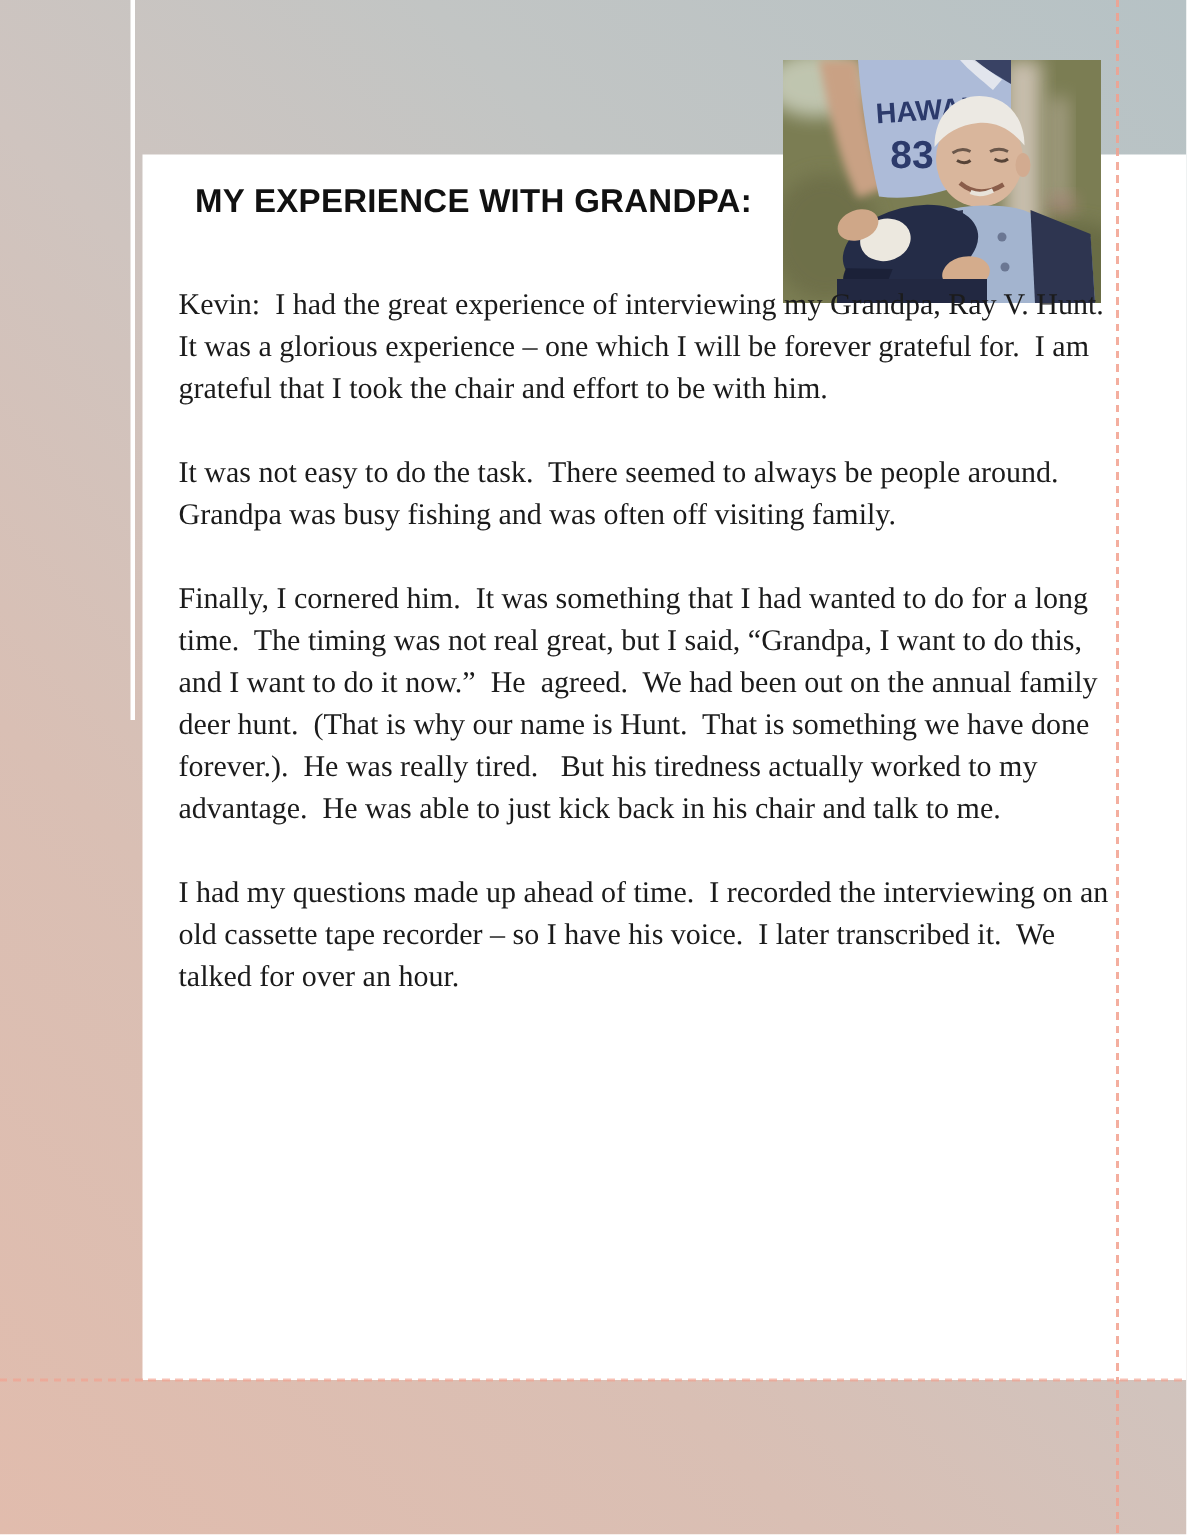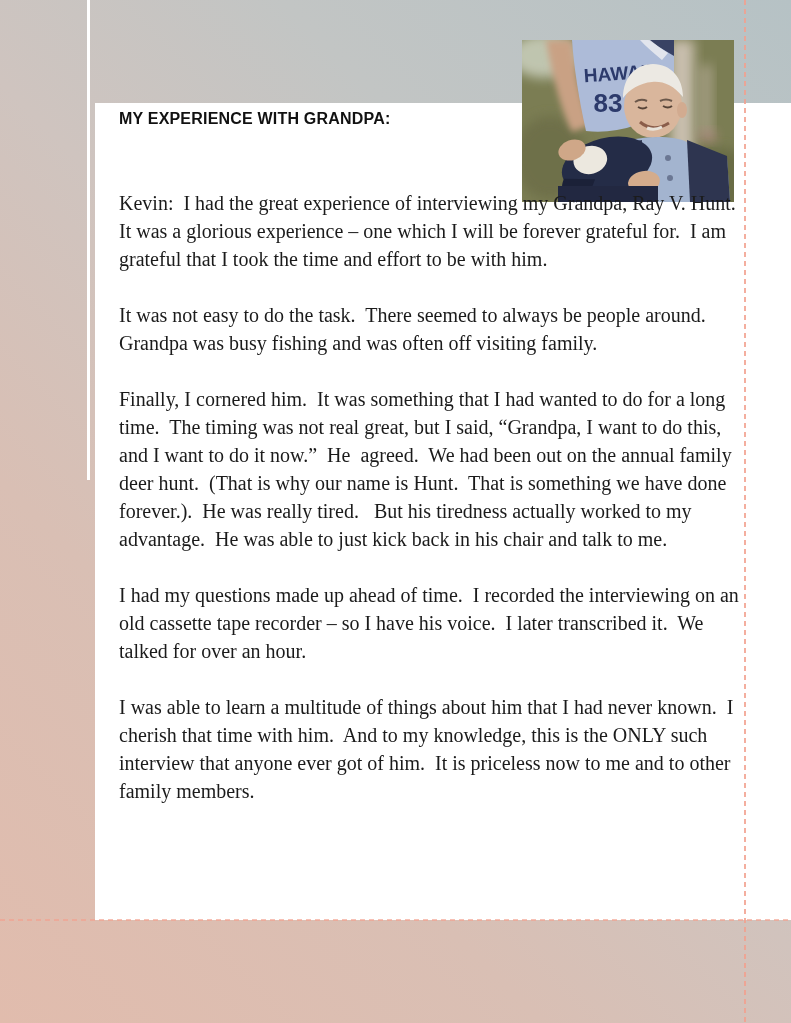--- a/index.html
+++ b/index.html
@@ -54,23 +54,23 @@
     position: absolute;
     left: 522px; top: 40px;
     width: 212px; height: 162px;
     overflow: hidden;
   }
   .photo svg { display: block; }
 
   .page-title {
     position: absolute;
     left: 119px; top: 110px;
-    margin: 0;
+    margin: 11px;
     font-family: "Liberation Sans", sans-serif;
-    font-size: 16px;
+    font-size: 22px;
     font-weight: bold;
     letter-spacing: 0.2px;
     color: #111111;
     white-space: nowrap;
   }
 
   .body-text {
     position: absolute;
     left: 119px; top: 189px;
     width: 622px;
@@ -145,20 +145,19 @@
       <rect x="36" y="146" width="100" height="16" fill="#222841"></rect>
     </svg>
   </div>
 
   <div class="vdash"></div>
   <div class="hdash"></div>
 
   <h1 class="page-title">MY EXPERIENCE WITH GRANDPA:</h1>
 
   <div class="body-text">
-    <p>Kevin:  I had the great experience of interviewing my Grandpa, Ray V. Hunt.  It was a glorious experience – one which I will be forever grateful for.  I am grateful that I took the time and effort to be with him.</p>
+    <p>Kevin:  I had the great experience of interviewing my Grandpa, Ray V. Hunt.  It was a glorious experience – one which I will be forever grateful for.  I am grateful that I took the chair and effort to be with him.</p>
     <p>It was not easy to do the task.  There seemed to always be people around.  Grandpa was busy fishing and was often off visiting family.</p>
     <p>Finally, I cornered him.  It was something that I had wanted to do for a long time.  The timing was not real great, but I said, “Grandpa, I want to do this, and I want to do it now.”  He  agreed.  We had been out on the annual family deer hunt.  (That is why our name is Hunt.  That is something we have done forever.).  He was really tired.   But his tiredness actually worked to my advantage.  He was able to just kick back in his chair and talk to me.</p>
     <p>I had my questions made up ahead of time.  I recorded the interviewing on an old cassette tape recorder – so I have his voice.  I later transcribed it.  We talked for over an hour.</p>
-    <p>I was able to learn a multitude of things about him that I had never known.  I cherish that time with him.  And to my knowledge, this is the ONLY such interview that anyone ever got of him.  It is priceless now to me and to other family members.</p>
   </div>
 
 </div>
 
 </body></html>

